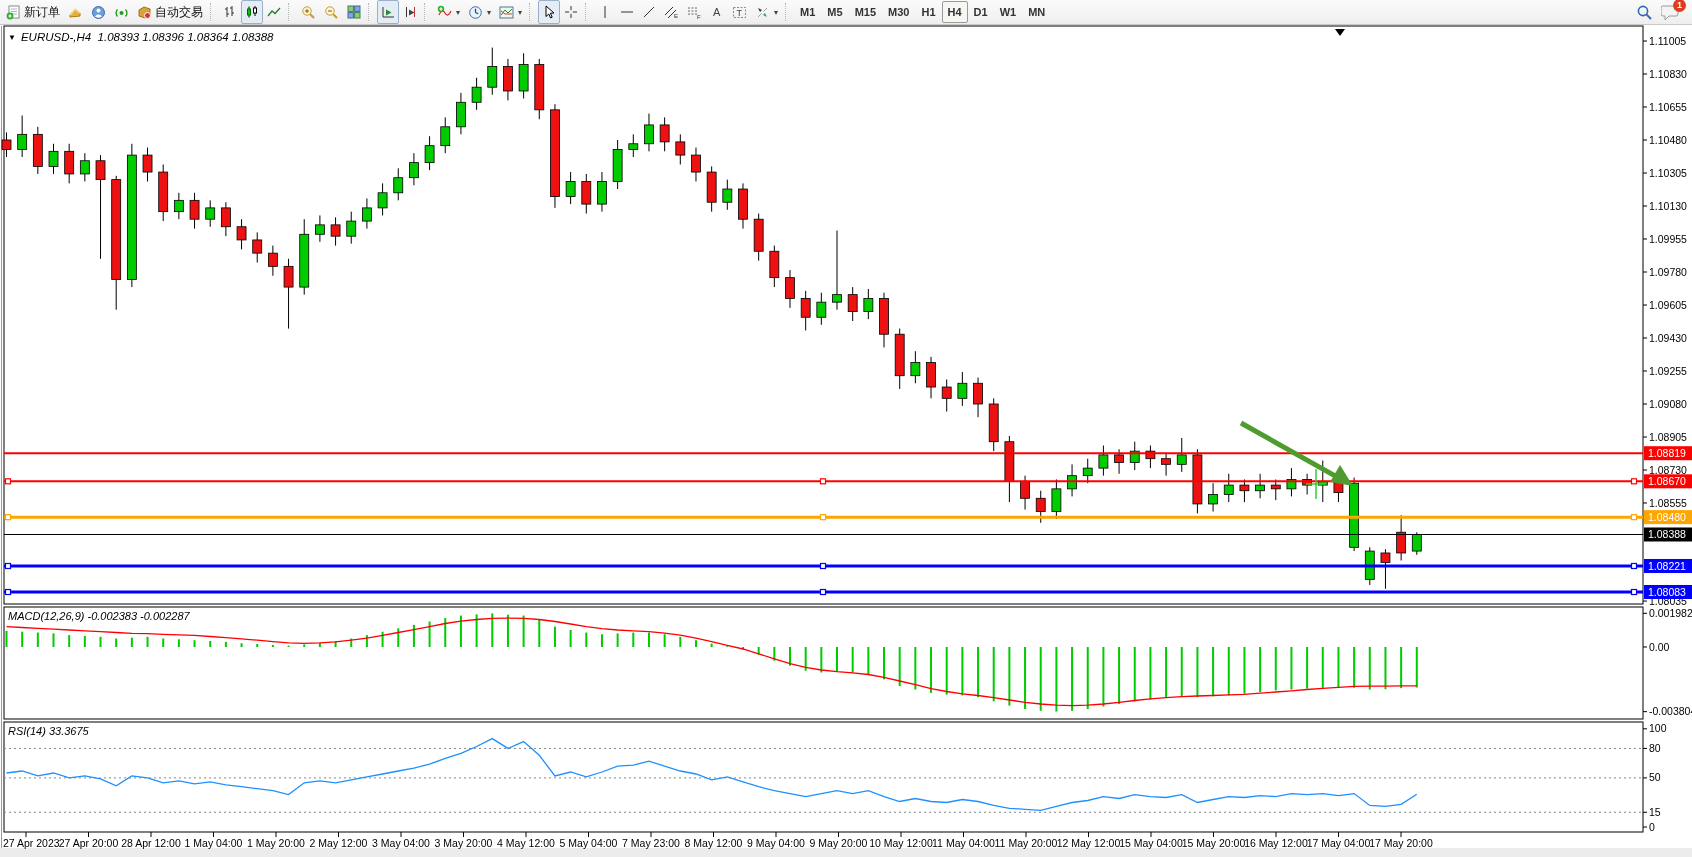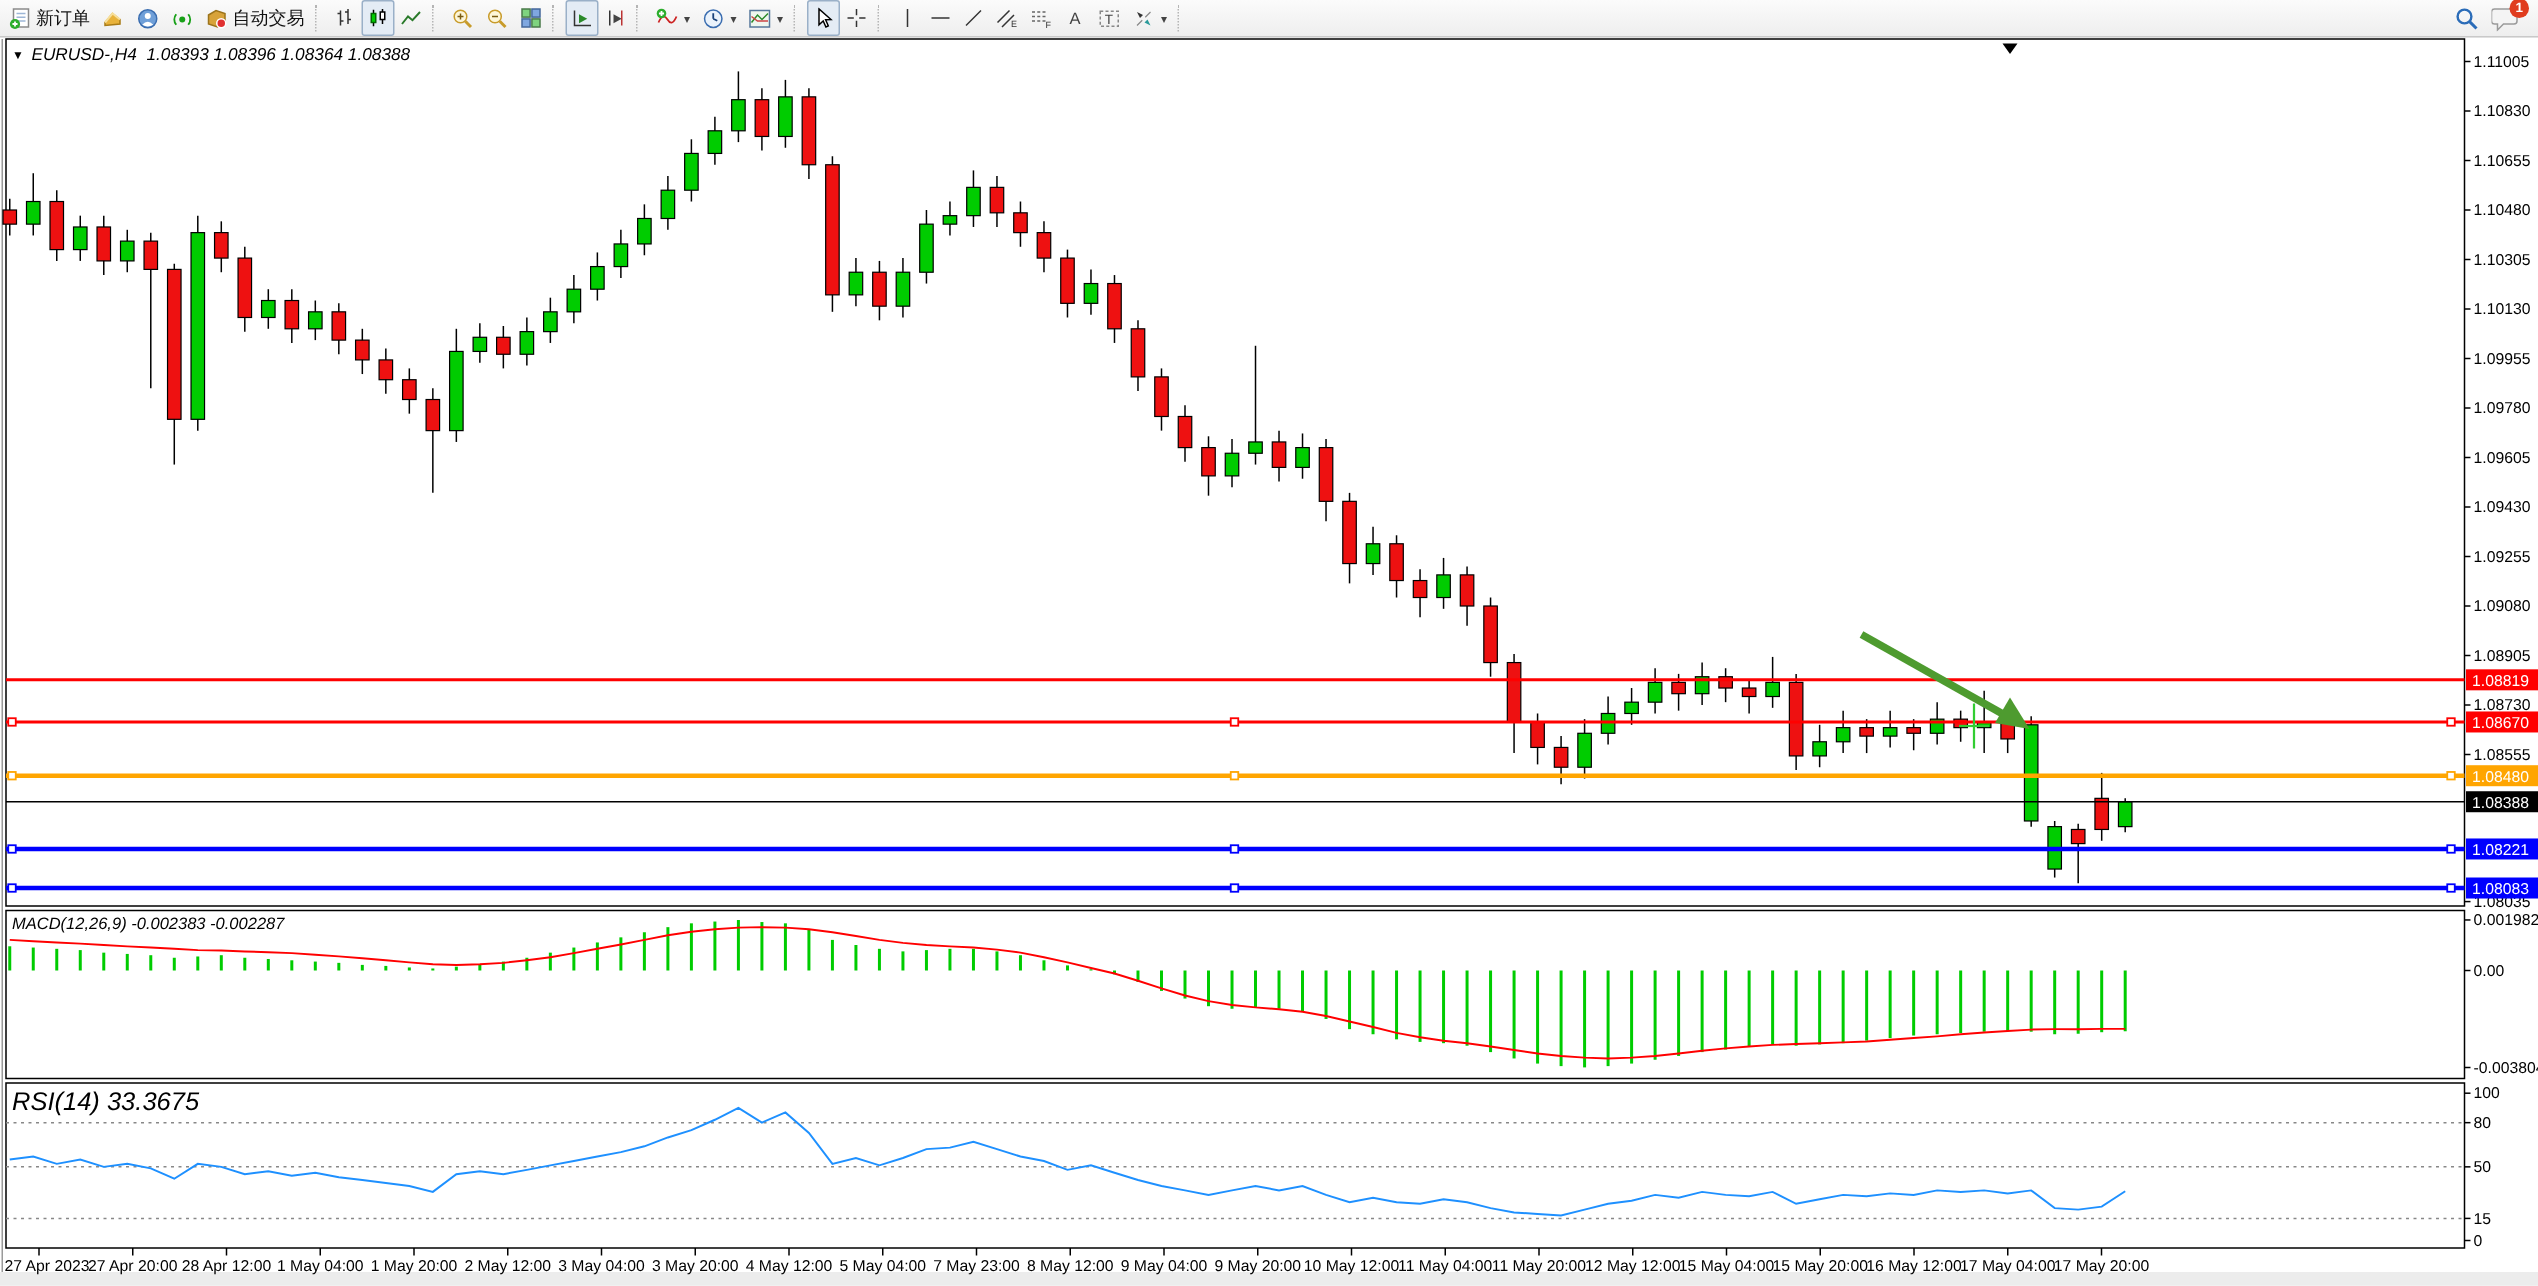--- a/index.html
+++ b/index.html
@@ -22,21 +22,21 @@
   border:1px solid transparent;border-radius:2px;}
 .tf-btn.active{border:1px solid #9a9a9a;background:#f6f6f2;}
 #tb-right{margin-left:auto;display:flex;align-items:center;gap:8px;padding-right:10px;}
 .badge{position:absolute;right:-6px;top:-5px;background:#e03c1e;color:#fff;font-size:9px;
   width:13px;height:13px;line-height:13px;border-radius:50%;text-align:center;font-weight:bold;}
 
 .ovl{position:absolute;z-index:3;color:#000;white-space:nowrap;font-style:italic;}
 #title-ovl{left:8px;top:31px;font-size:11.5px;}
 #title-ovl .tri{font-size:8px;vertical-align:1px;margin-right:5px;}
 #macd-ovl{left:8px;top:610px;font-size:11px;}
-#rsi-ovl{left:8px;top:725px;font-size:17px;}
+#rsi-ovl{left:8px;top:725px;font-size:11px;}
 .icon{display:inline-block;line-height:0;}
 </style>
 </head>
 <body>
 <div id="stage">
 
 <svg id="cv" width="1692" height="857" viewBox="0 0 1692 857">
       <rect x="0" y="25" width="1692" height="823" fill="#ffffff"></rect>
       <g>
         <rect x="4" y="26" width="1639" height="578" fill="#fff" stroke="#000" stroke-width="1"></rect>
@@ -703,20 +703,31 @@
         <svg width="15" height="15" viewBox="0 0 15 15">
               <path d="M3,3 L7,5 L5,7 Z" fill="#333"></path>
               <path d="M12,12 L8,10 L10,8 Z" fill="#2a9a9a"></path>
               <path d="M6.5,8.5 L3,12 M8.5,6.5 L12,3" stroke="#888" stroke-width="0.8"></path>
             </svg>
       </span>
       <span class="caret">▾</span>
     </div>
   </div>
   <div class="tb-sep"></div>
+  <div class="tb-group" id="tf-group">
+        <div class="tf-btn">M1</div>
+        <div class="tf-btn">M5</div>
+        <div class="tf-btn">M15</div>
+        <div class="tf-btn">M30</div>
+        <div class="tf-btn">H1</div>
+        <div class="tf-btn active">H4</div>
+        <div class="tf-btn">D1</div>
+        <div class="tf-btn">W1</div>
+        <div class="tf-btn">MN</div>
+      </div>
   <div id="tb-right">
     <span class="icon">
       <svg width="17" height="17" viewBox="0 0 17 17">
             <circle cx="7" cy="7" r="4.6" fill="none" stroke="#2b6cb8" stroke-width="1.6"></circle>
             <line x1="10.4" y1="10.4" x2="15" y2="15" stroke="#2b6cb8" stroke-width="2"></line>
           </svg>
     </span>
     <span class="icon" style="position:relative;">
       <svg width="19" height="17" viewBox="0 0 19 17">
             <path d="M2,2 h13 a2,2 0 0 1 2,2 v6 a2,2 0 0 1 -2,2 h-7 l-4,4 v-4 h-2 a2,2 0 0 1 -2,-2 v-6 a2,2 0 0 1 2,-2 Z" fill="#f4f4f4" stroke="#9a9a9a"></path>

